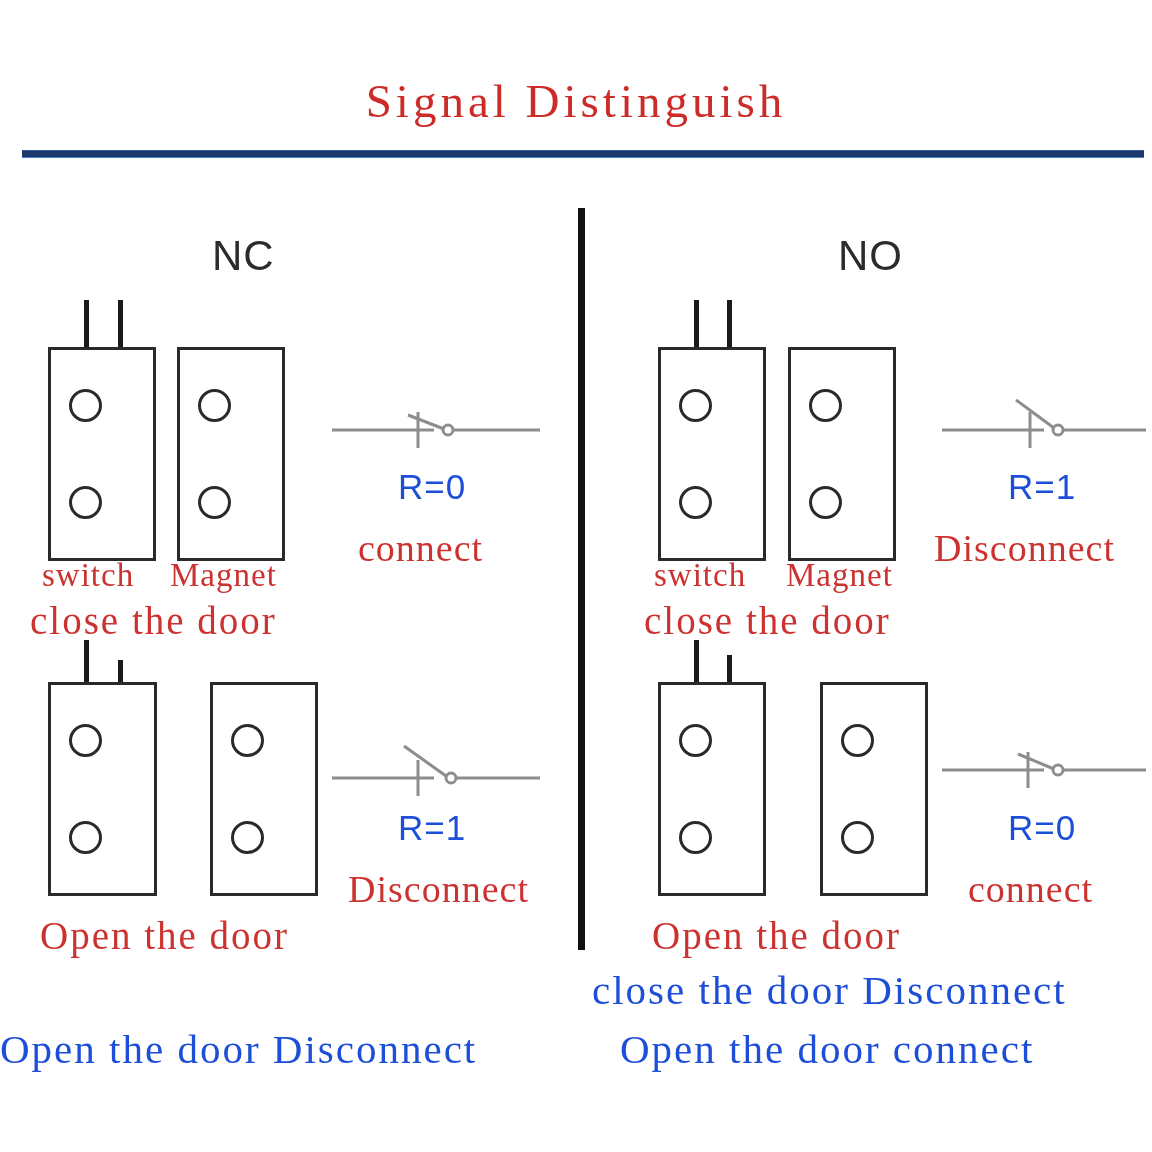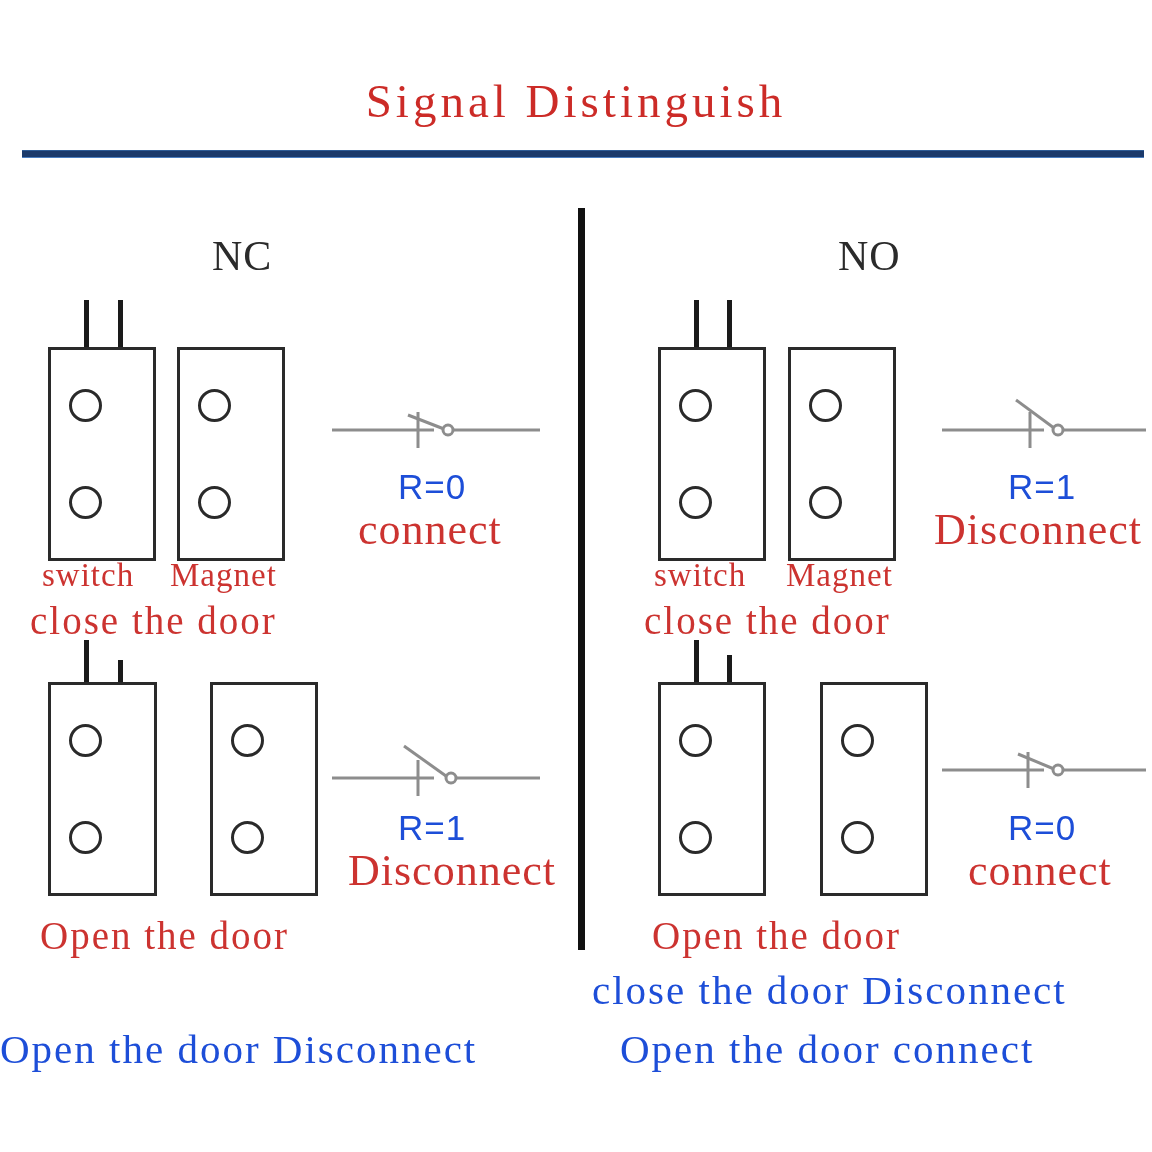--- a/index.html
+++ b/index.html
@@ -47,21 +47,21 @@
     top: 208px;
     width: 7px;
     height: 742px;
     background: #111111;
   }
 
   
   .panel-header {
     position: absolute;
     color: #2b2b2b;
-    font-family: Liberation Serif, serif;
+    font-family: Liberation Sans, sans-serif;
     font-size: 42px;
     letter-spacing: 1px;
     white-space: nowrap;
   }
   .panel-header.nc { left: 212px; top: 232px; }
   .panel-header.no { left: 838px; top: 232px; }
 
   
   .sensor-box {
     position: absolute;
@@ -91,21 +91,21 @@
     white-space: nowrap;
     font-family: "Liberation Serif", "DejaVu Serif", serif;
   }
   .lbl-red      { color: #cc3330; }
   .lbl-black    { color: #1d4ed8; }
   .lbl-sans     { font-family: "Liberation Sans", "DejaVu Sans", sans-serif; }
 
   .parts-line   { font-size: 33px; letter-spacing: 1px; }
   .state-line   { font-size: 39px; letter-spacing: 2px; }
   .r-value      { font-size: 35px; letter-spacing: 1px; }
-  .conn-word    { font-size: 44px; letter-spacing: 1px; }
+  .conn-word    { font-size: 38px; letter-spacing: 1px; margin-top: 22px; }
   .summary-line { font-size: 41px; letter-spacing: 2px; }
 </style>
 </head>
 <body>
 
 <div id="page">
 
   <div class="title">Signal Distinguish</div>
   <div class="title-rule"></div>
 

